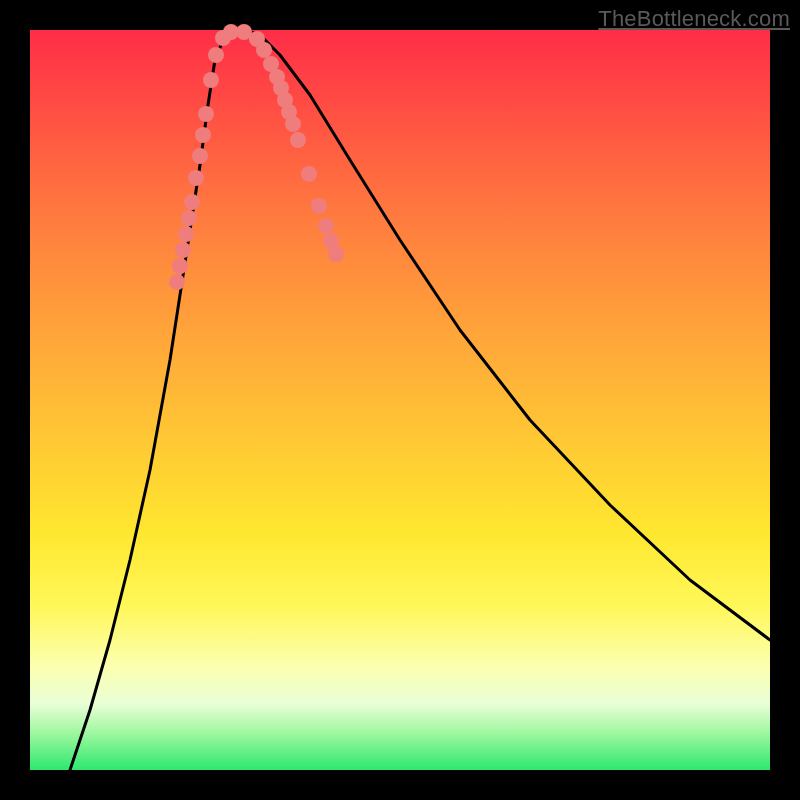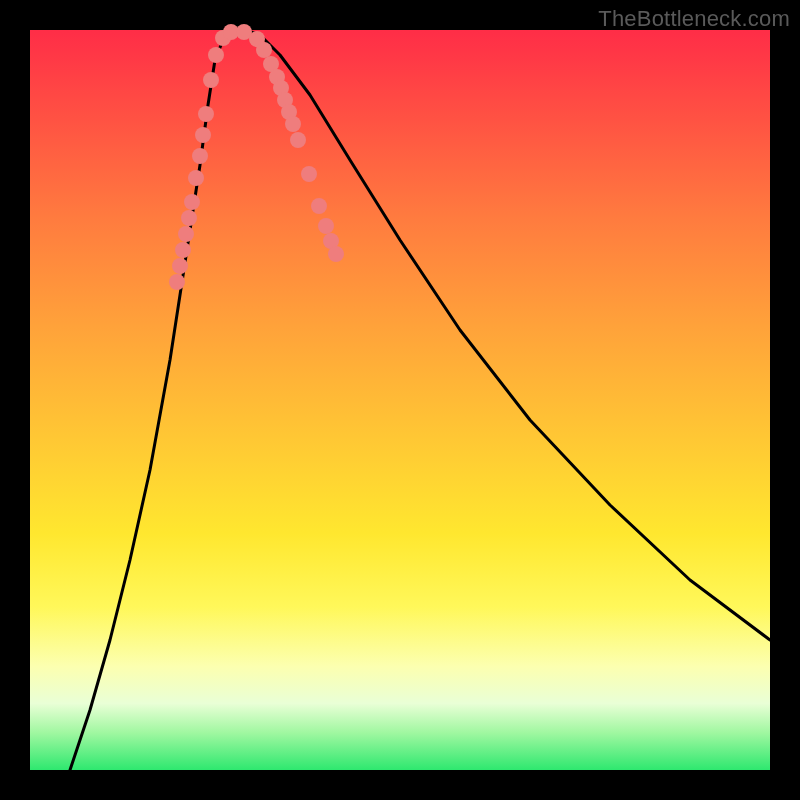--- a/index.html
+++ b/index.html
@@ -43,20 +43,21 @@
   }
   .watermark {
     position: absolute;
     top: 6px;
     right: 10px;
     color: #5a5a5a;
     font-size: 22px;
     font-weight: 500;
     letter-spacing: 0.2px;
     user-select: none;
+    text-decoration: underline;
   }
   svg.curve {
     position: absolute;
     left: 0;
     top: 0;
     width: 740px;
     height: 740px;
     overflow: visible;
   }
 </style>

